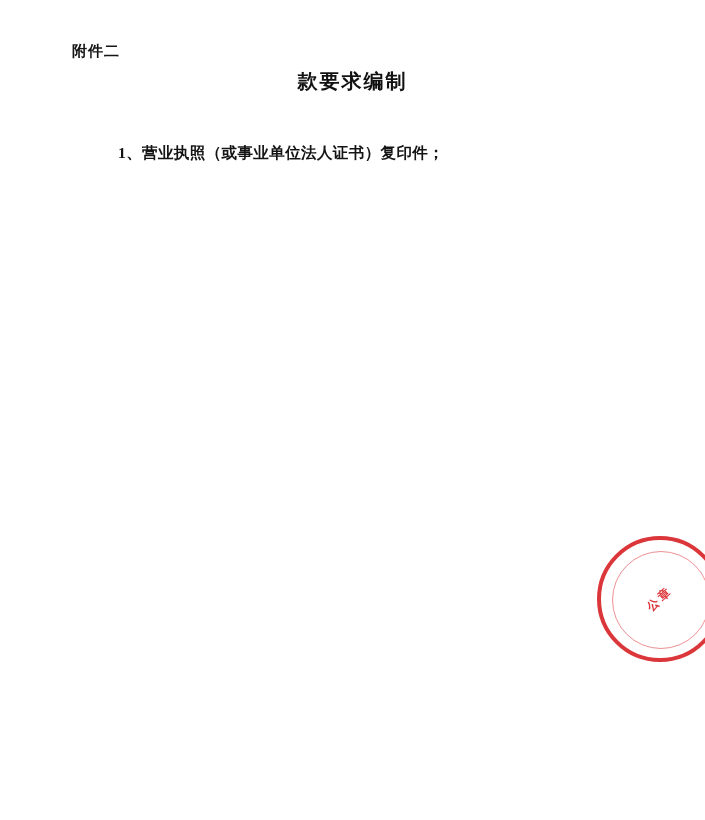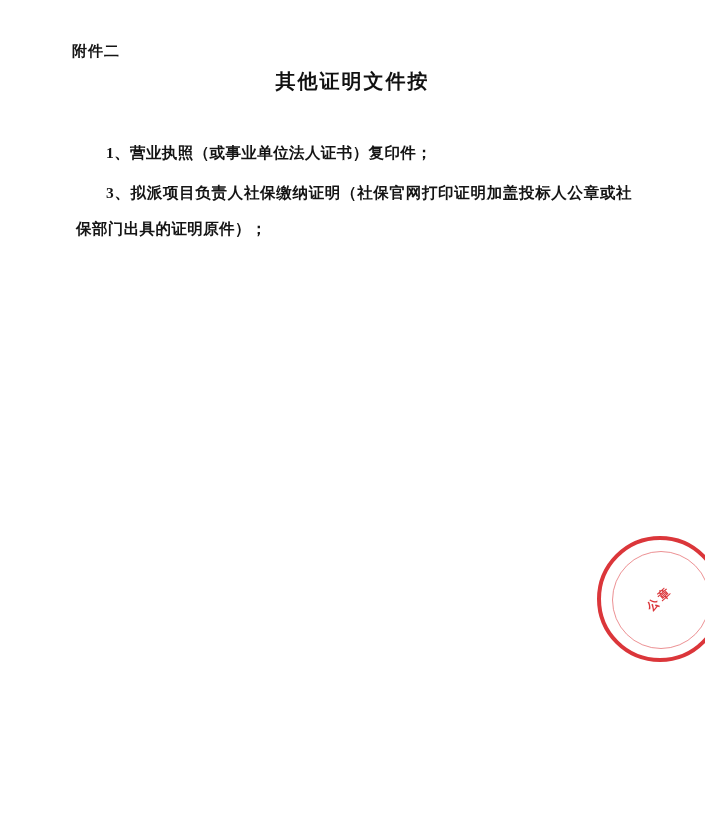--- a/index.html
+++ b/index.html
@@ -53,21 +53,21 @@
     width: 560px;
   }
 
   .para {
     font-size: 15.5px;
     line-height: 36px;
     text-indent: 30px;
     font-weight: bold;
     color: #141414;
     letter-spacing: 0.4px;
-    margin: 0 0 4px 4px;
+    margin: 0 0 4px 16px;
     text-align: justify;
   }
 
   .para.note {
     margin-top: 8px;
   }
 
   
   .seal {
     position: absolute;
@@ -105,25 +105,24 @@
     border: 1px solid rgba(216,37,42,0.55);
   }
 </style>
 </head>
 <body>
 
 <div class="page">
 
   <div class="attachment-label">附件二</div>
 
-  <div class="doc-title">其他证明文件按</div>
+  <div class="doc-title">款要求编制</div>
 
   <div class="body-block">
     <p class="para">1、营业执照（或事业单位法人证书）复印件；</p>
-    <p class="para">3、拟派项目负责人社保缴纳证明（社保官网打印证明加盖投标人公章或社保部门出具的证明原件）；</p>
   </div>
 
   <div class="seal">
     <div class="seal-arc"></div>
     <div class="seal-inner">公章</div>
   </div>
 
 </div>
 
 </body></html>

